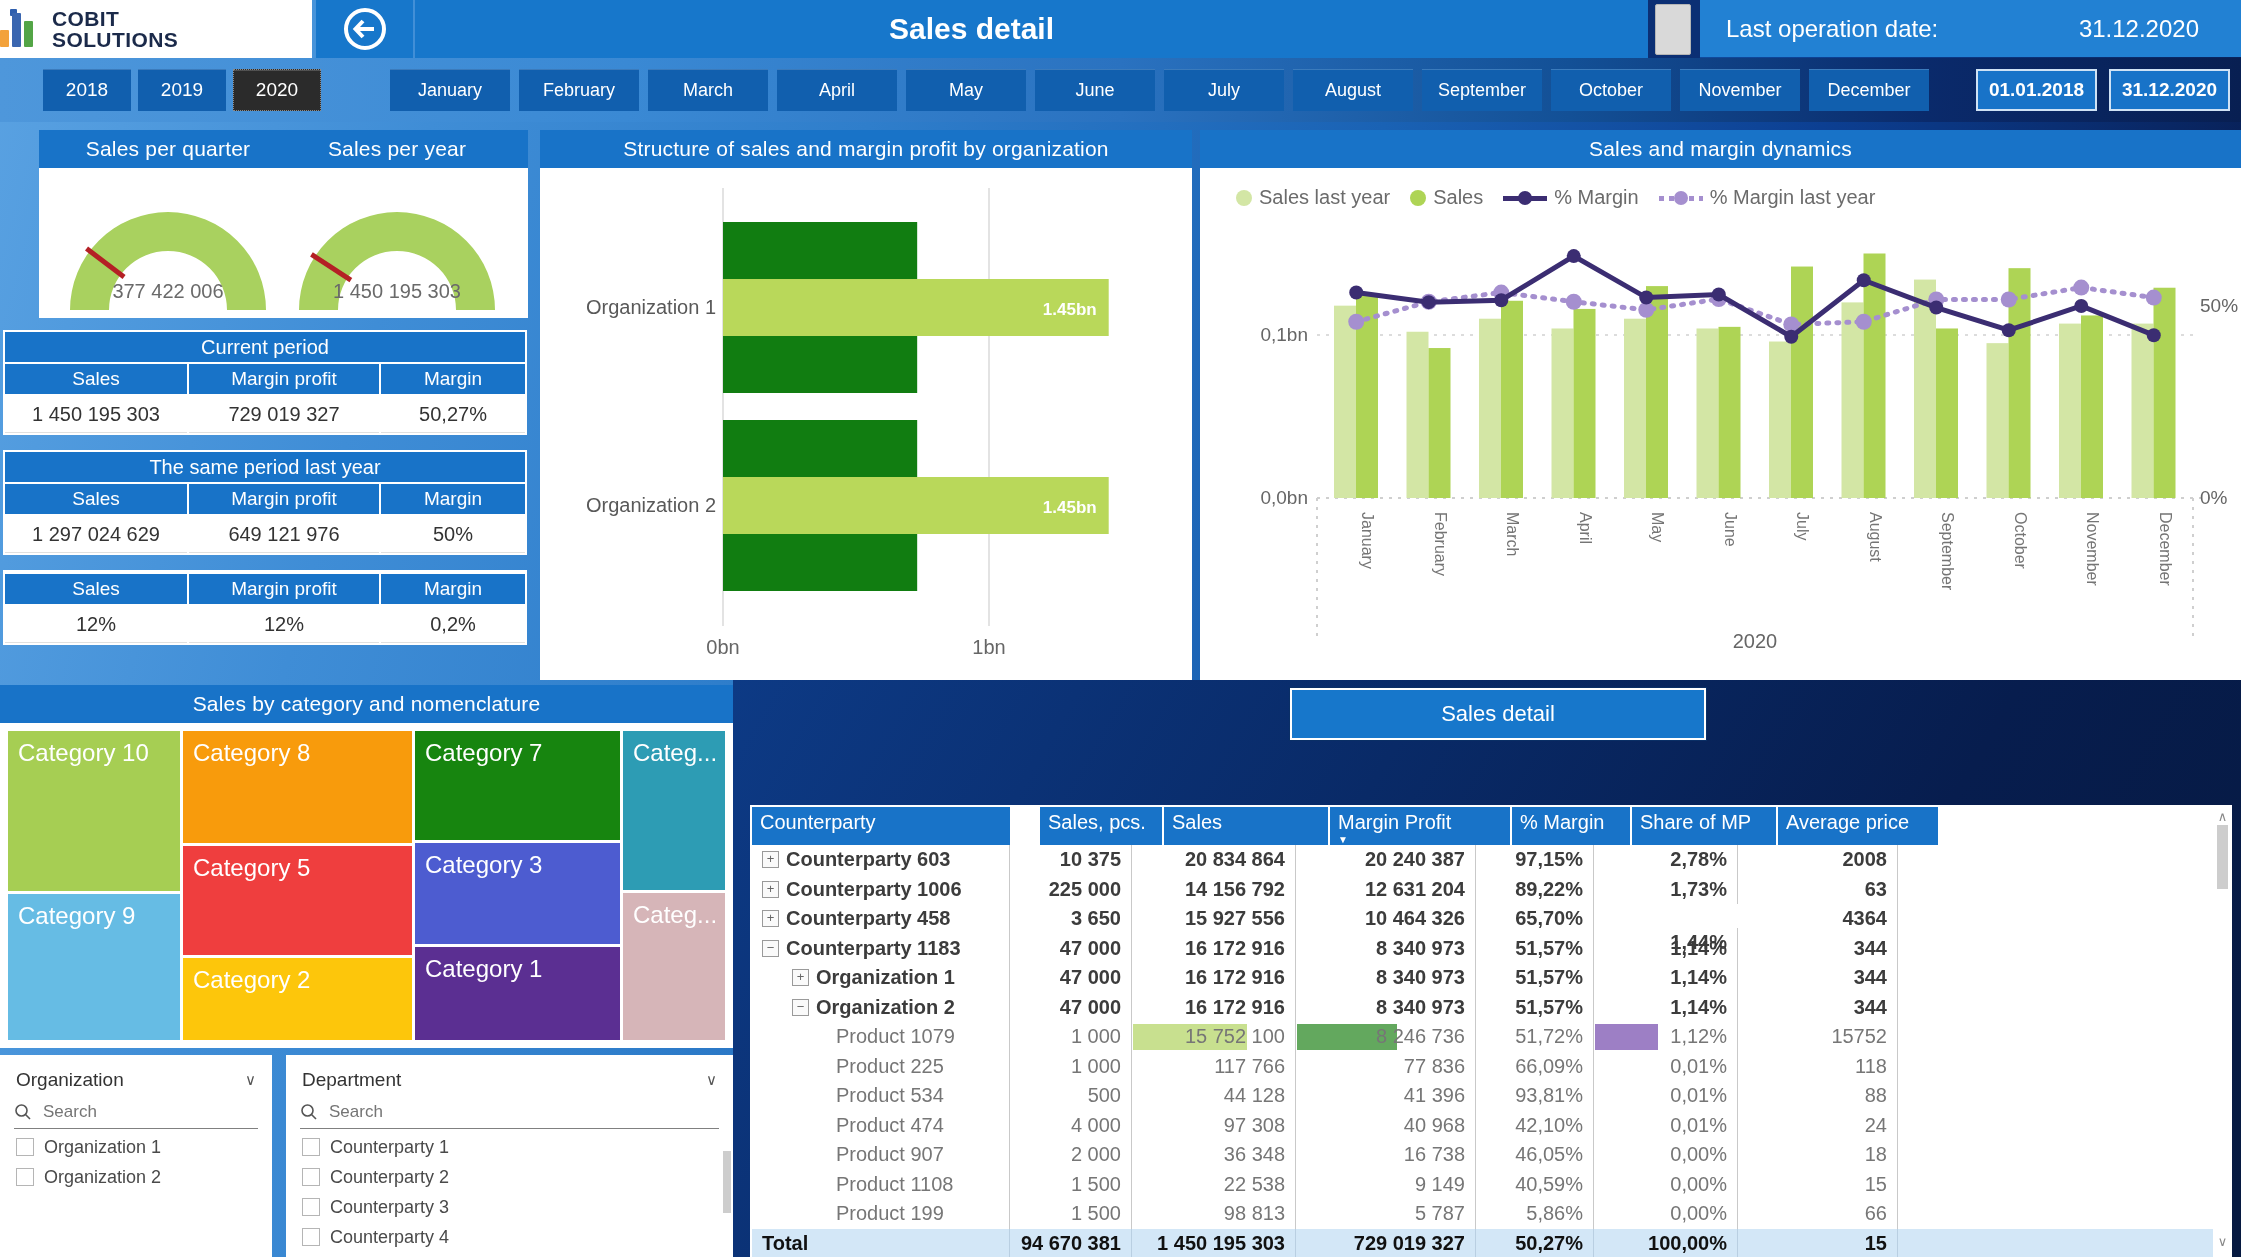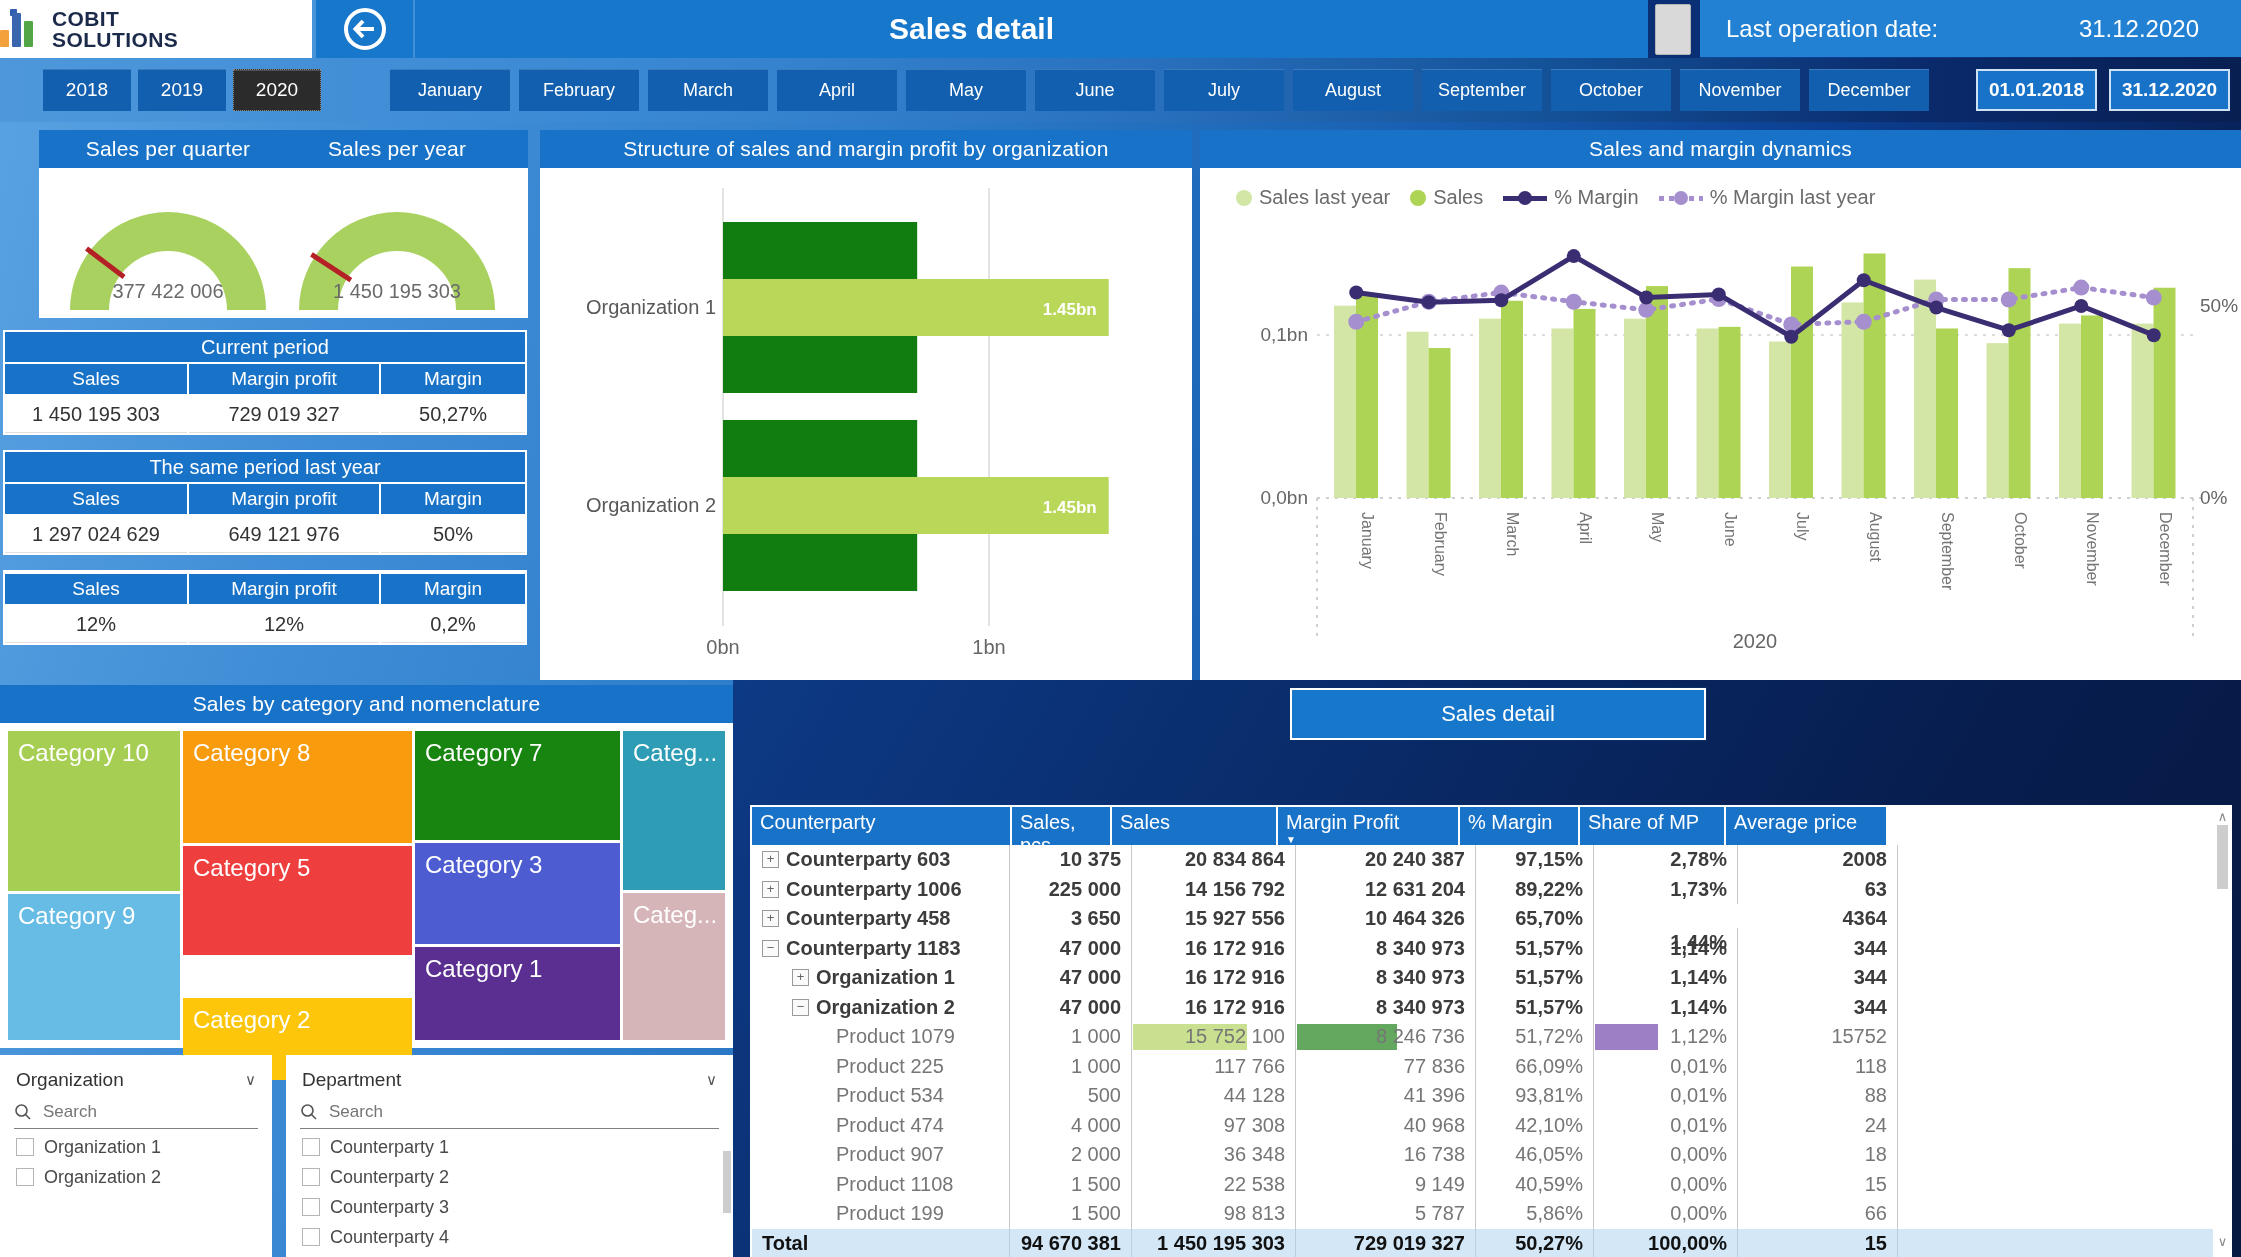--- a/index.html
+++ b/index.html
@@ -278,35 +278,35 @@
       </div>
   </div>
 
   <div class="panel" style="left:0px;top:685px;width:733px;height:363px;">
     <div class="phead">Sales by category and nomenclature</div>
     <div class="pbody">
         <div class="tile" style="left: 8px; top: 8px; width: 172px; height: 160px; background: rgb(166, 206, 83);">Category 10</div>
         <div class="tile" style="left: 8px; top: 171px; width: 172px; height: 146px; background: rgb(102, 188, 228);">Category 9</div>
         <div class="tile" style="left: 183px; top: 8px; width: 229px; height: 112px; background: rgb(248, 155, 12);">Category 8</div>
         <div class="tile" style="left: 183px; top: 123px; width: 229px; height: 109px; background: rgb(239, 62, 62);">Category 5</div>
-        <div class="tile" style="left: 183px; top: 235px; width: 229px; height: 82px; background: rgb(253, 198, 11); margin-top: 40px;">Category 2</div>
+        <div class="tile" style="left: 183px; top: 235px; width: 229px; height: 82px; background: rgb(253, 198, 11);">Category 2</div>
         <div class="tile" style="left: 415px; top: 8px; width: 205px; height: 109px; background: rgb(23, 133, 15);">Category 7</div>
         <div class="tile" style="left: 415px; top: 120px; width: 205px; height: 101px; background: rgb(77, 92, 208);">Category 3</div>
         <div class="tile" style="left: 415px; top: 224px; width: 205px; height: 93px; background: rgb(91, 47, 146);">Category 1</div>
         <div class="tile" style="left: 623px; top: 8px; width: 102px; height: 159px; background: rgb(45, 156, 180);">Categ...</div>
         <div class="tile" style="left: 623px; top: 170px; width: 102px; height: 147px; background: rgb(214, 181, 184);">Categ...</div>
       </div>
   </div>
 
   <div class="sd-btn">Sales detail</div>
 
   <div class="dt">
     <div class="dt-head">
         <div class="dth" style="width: 258px;"><span>Counterparty</span></div>
-        <div class="dth" style="width: 98px;"><span>Sales, pcs.</span></div>
+        <div class="dth" style="width: 122px; margin-left: 28px;"><span>Sales, pcs.</span></div>
         <div class="dth" style="width: 164px;"><span>Sales</span></div>
         <div class="dth" style="width: 180px;"><span>Margin Profit</span><div class="sort">▼</div></div>
         <div class="dth" style="width: 118px;"><span>% Margin</span></div>
         <div class="dth" style="width: 144px;"><span>Share of MP</span></div>
         <div class="dth" style="width: 160px;"><span>Average price</span></div>
         <div class="dth-fill"></div>
       </div>
     <div class="dt-body">
         <div class="dtr grp">
           <div class="dtc c0" style="width: 258px; padding-left: 10px;">

